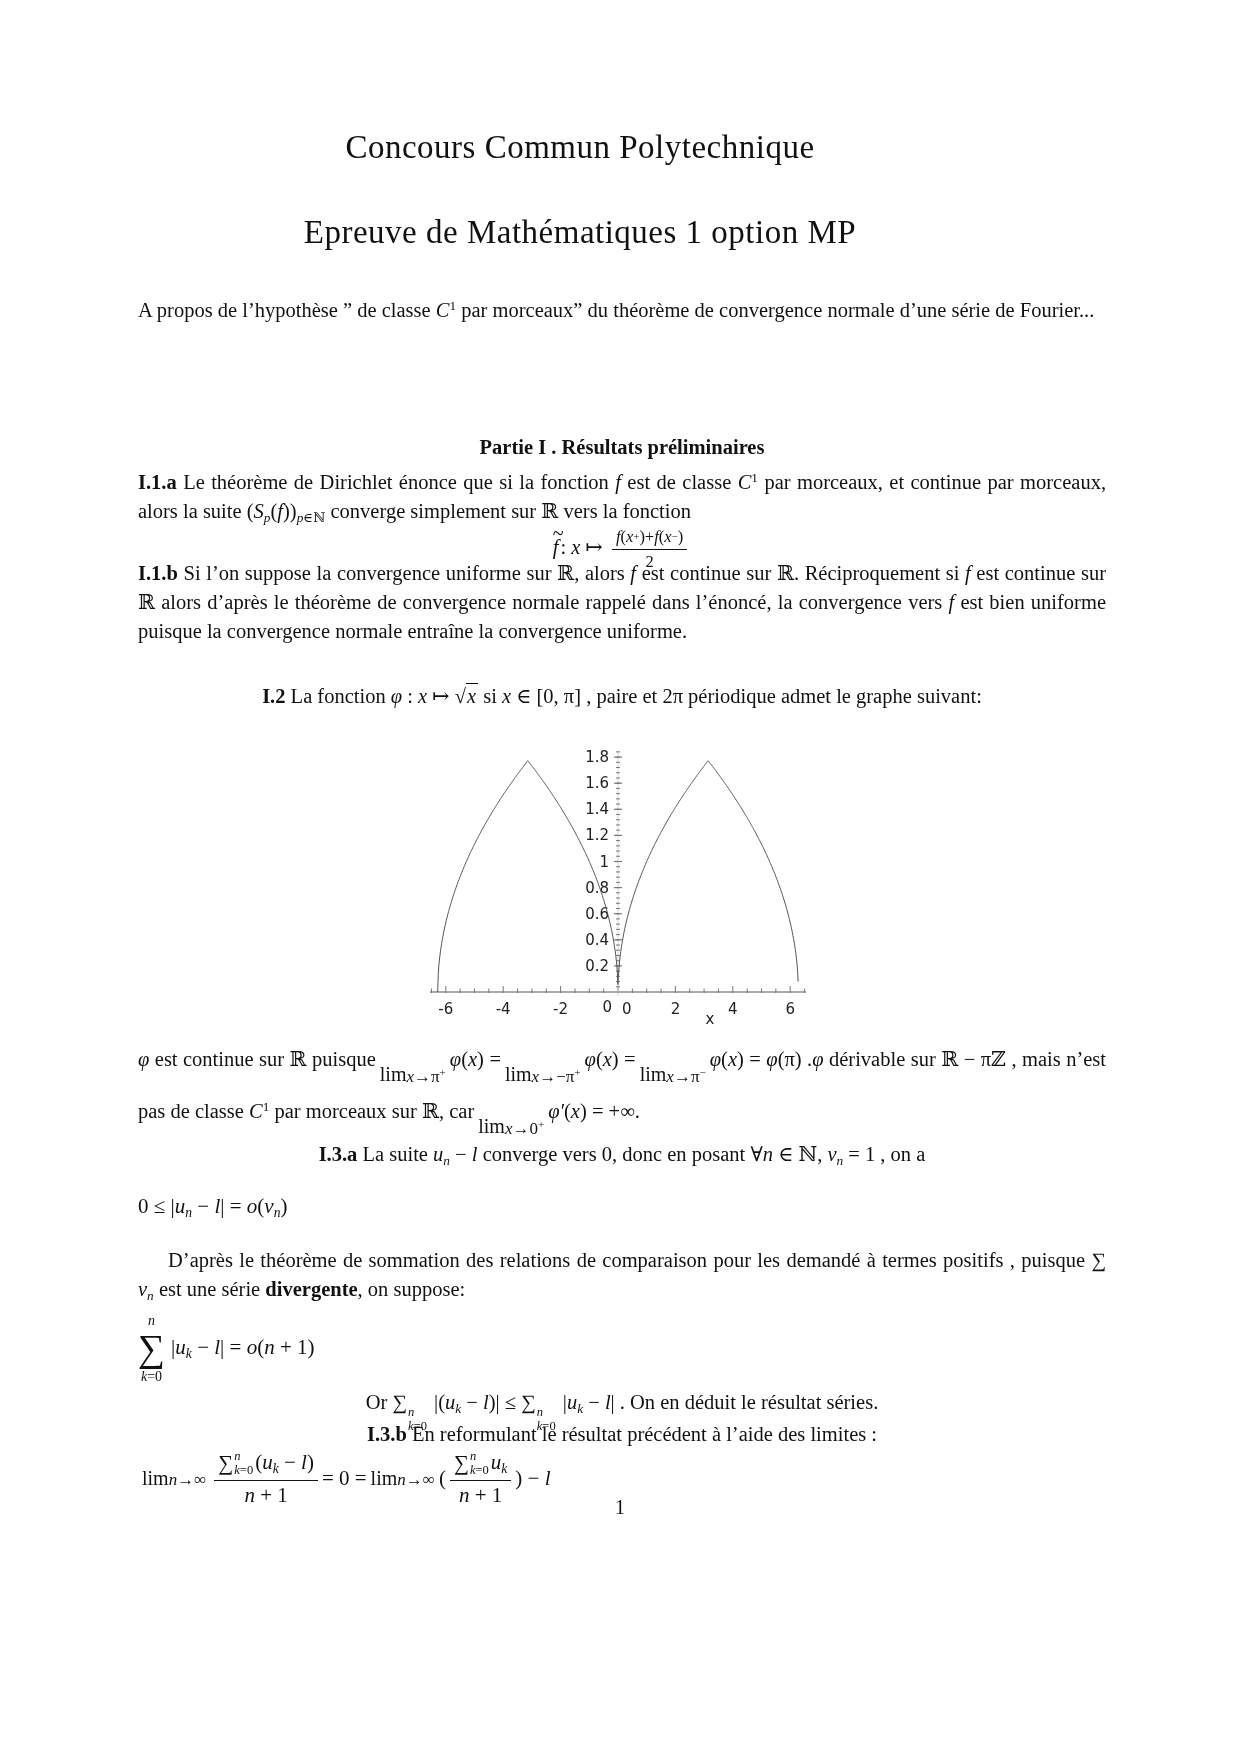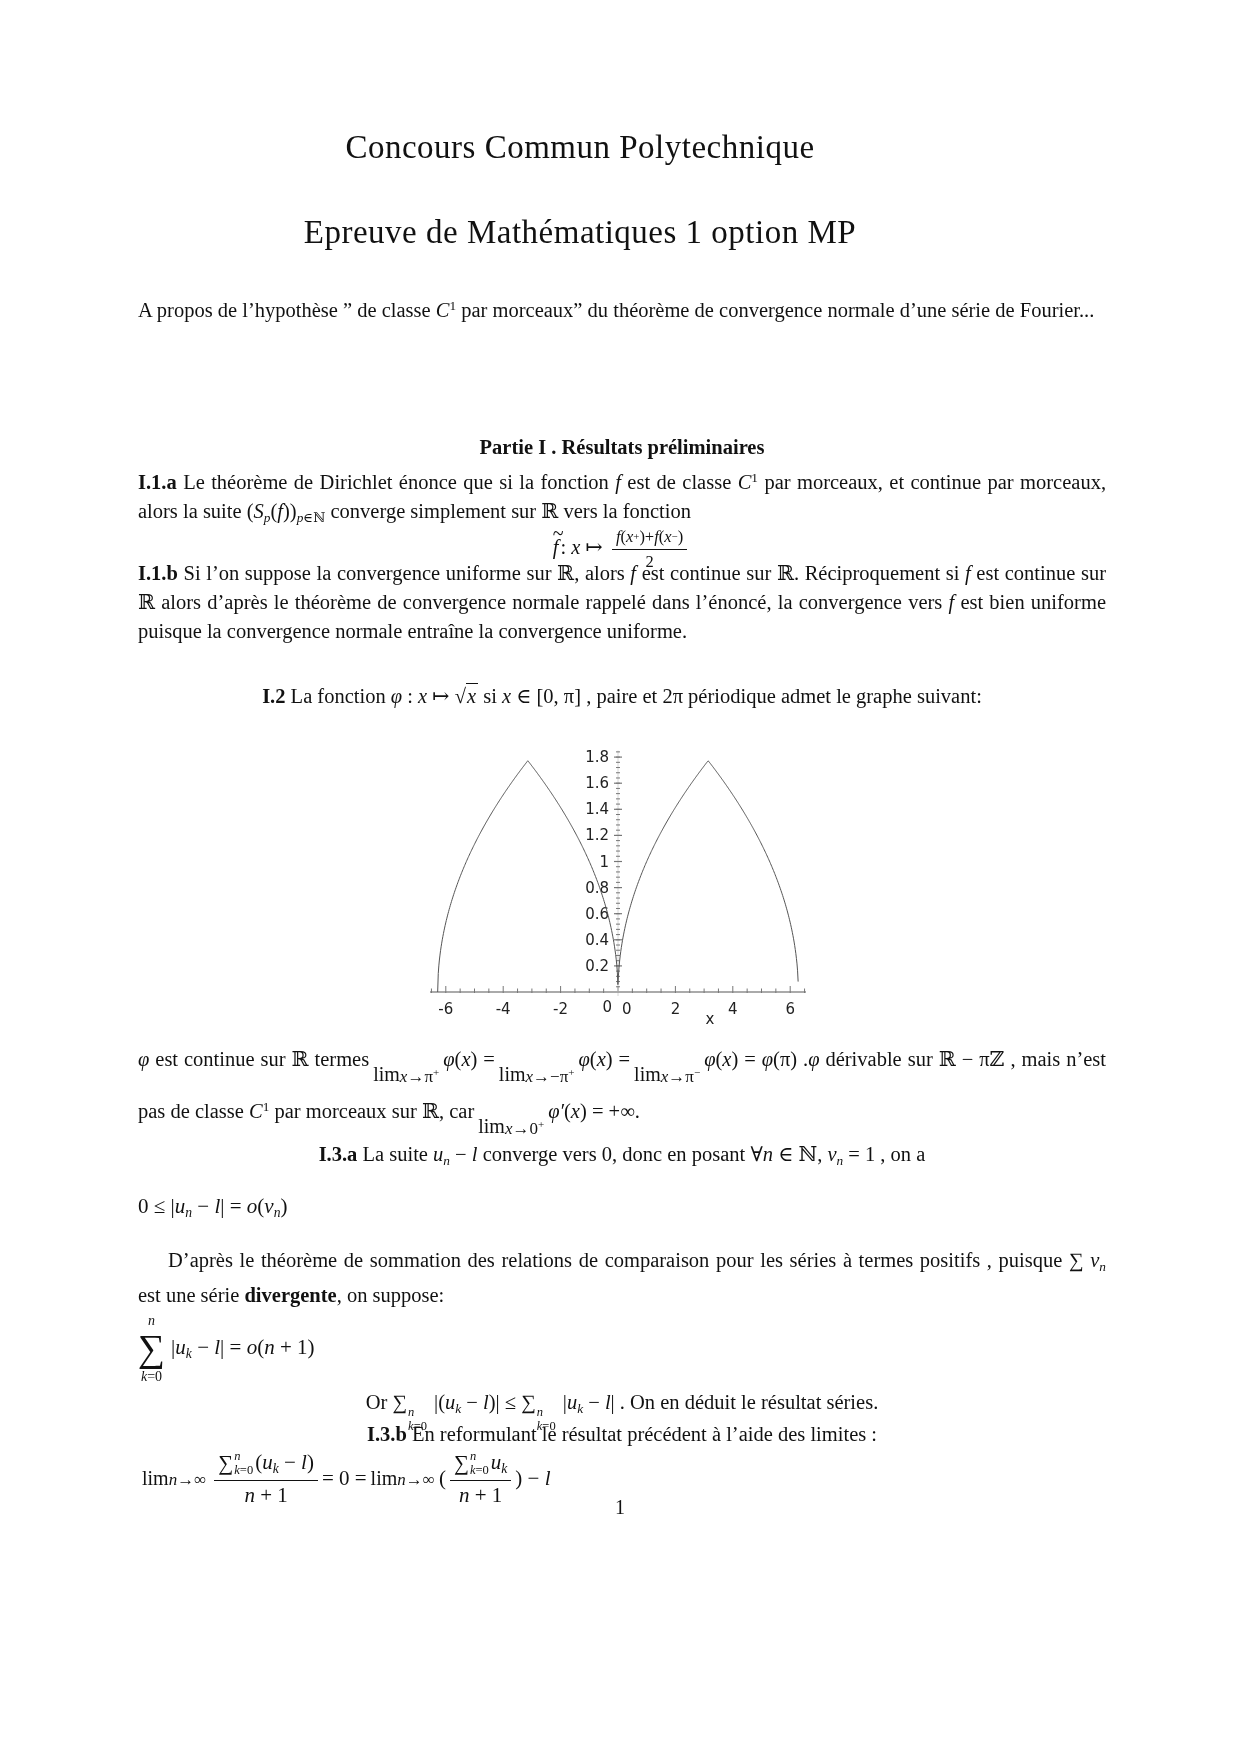--- a/index.html
+++ b/index.html
@@ -185,40 +185,40 @@
         <text x="197" y="88.29999999999998" text-anchor="end" font-size="15" fill="#222222">1.4</text>
         <line x1="202" y1="57.19999999999999" x2="210" y2="57.19999999999999" stroke="#777777" stroke-width="1.2"></line>
         <text x="197" y="62.19999999999999" text-anchor="end" font-size="15" fill="#222222">1.6</text>
         <line x1="202" y1="31.099999999999994" x2="210" y2="31.099999999999994" stroke="#777777" stroke-width="1.2"></line>
         <text x="197" y="36.099999999999994" text-anchor="end" font-size="15" fill="#222222">1.8</text>
         <path d="M25.67 266.00L26.25 247.54L26.82 239.90L27.39 234.03L27.97 229.09L28.54 224.73L29.12 220.79L29.69 217.17L30.26 213.80L30.84 210.63L31.41 207.64L31.99 204.79L32.56 202.07L33.13 199.46L33.71 196.95L34.28 194.52L34.86 192.18L35.43 189.91L36.00 187.70L36.58 185.55L37.15 183.46L37.73 181.43L38.30 179.44L38.87 177.49L39.45 175.59L40.02 173.72L40.60 171.90L41.17 170.10L41.74 168.34L42.32 166.61L42.89 164.92L43.47 163.24L44.04 161.60L44.61 159.98L45.19 158.39L45.76 156.82L46.34 155.27L46.91 153.74L47.48 152.23L48.06 150.75L48.63 149.28L49.21 147.83L49.78 146.39L50.35 144.98L50.93 143.58L51.50 142.20L52.08 140.83L52.65 139.48L53.22 138.14L53.80 136.81L54.37 135.50L54.95 134.20L55.52 132.92L56.09 131.64L56.67 130.38L57.24 129.13L57.82 127.89L58.39 126.66L58.96 125.45L59.54 124.24L60.11 123.04L60.69 121.86L61.26 120.68L61.83 119.51L62.41 118.36L62.98 117.21L63.56 116.07L64.13 114.94L64.70 113.81L65.28 112.70L65.85 111.59L66.43 110.49L67.00 109.40L67.57 108.32L68.15 107.24L68.72 106.17L69.30 105.11L69.87 104.05L70.44 103.01L71.02 101.96L71.59 100.93L72.17 99.90L72.74 98.88L73.31 97.86L73.89 96.85L74.46 95.85L75.04 94.85L75.61 93.86L76.18 92.87L76.76 91.89L77.33 90.92L77.91 89.95L78.48 88.98L79.05 88.02L79.63 87.07L80.20 86.12L80.78 85.17L81.35 84.23L81.92 83.30L82.50 82.37L83.07 81.45L83.65 80.52L84.22 79.61L84.79 78.70L85.37 77.79L85.94 76.89L86.52 75.99L87.09 75.09L87.66 74.20L88.24 73.32L88.81 72.44L89.39 71.56L89.96 70.69L90.53 69.82L91.11 68.95L91.68 68.09L92.26 67.23L92.83 66.37L93.40 65.52L93.98 64.67L94.55 63.83L95.13 62.99L95.70 62.15L96.27 61.32L96.85 60.49L97.42 59.66L98.00 58.84L98.57 58.02L99.14 57.20L99.72 56.39L100.29 55.58L100.87 54.77L101.44 53.96L102.01 53.16L102.59 52.36L103.16 51.57L103.74 50.77L104.31 49.98L104.88 49.20L105.46 48.41L106.03 47.63L106.61 46.85L107.18 46.08L107.75 45.30L108.33 44.53L108.90 43.77L109.48 43.00L110.05 42.24L110.62 41.48L111.20 40.72L111.77 39.97L112.35 39.22L112.92 38.47L113.49 37.72L114.07 36.97L114.64 36.23L115.22 35.49L115.79 34.75L116.36 35.37L116.94 36.11L117.51 36.86L118.09 37.60L118.66 38.35L119.23 39.10L119.81 39.85L120.38 40.60L120.96 41.36L121.53 42.12L122.10 42.88L122.68 43.64L123.25 44.41L123.83 45.18L124.40 45.95L124.97 46.73L125.55 47.51L126.12 48.29L126.70 49.07L127.27 49.86L127.84 50.65L128.42 51.44L128.99 52.24L129.57 53.03L130.14 53.83L130.71 54.64L131.29 55.45L131.86 56.26L132.44 57.07L133.01 57.89L133.58 58.71L134.16 59.53L134.73 60.36L135.31 61.19L135.88 62.02L136.45 62.86L137.03 63.70L137.60 64.54L138.18 65.39L138.75 66.24L139.32 67.09L139.90 67.95L140.47 68.81L141.05 69.68L141.62 70.55L142.19 71.42L142.77 72.30L143.34 73.18L143.92 74.06L144.49 74.95L145.06 75.85L145.64 76.74L146.21 77.65L146.79 78.55L147.36 79.46L147.93 80.38L148.51 81.30L149.08 82.22L149.66 83.15L150.23 84.09L150.80 85.02L151.38 85.97L151.95 86.92L152.53 87.87L153.10 88.83L153.67 89.79L154.25 90.76L154.82 91.74L155.40 92.72L155.97 93.70L156.54 94.69L157.12 95.69L157.69 96.69L158.27 97.70L158.84 98.72L159.41 99.74L159.99 100.76L160.56 101.80L161.14 102.84L161.71 103.89L162.28 104.94L162.86 106.00L163.43 107.07L164.01 108.14L164.58 109.23L165.15 110.32L165.73 111.41L166.30 112.52L166.88 113.63L167.45 114.76L168.02 115.89L168.60 117.02L169.17 118.17L169.75 119.33L170.32 120.49L170.89 121.67L171.47 122.85L172.04 124.05L172.62 125.25L173.19 126.47L173.76 127.70L174.34 128.93L174.91 130.18L175.49 131.44L176.06 132.71L176.63 134.00L177.21 135.29L177.78 136.60L178.36 137.92L178.93 139.26L179.50 140.61L180.08 141.98L180.65 143.36L181.23 144.76L181.80 146.17L182.37 147.60L182.95 149.05L183.52 150.51L184.10 151.99L184.67 153.50L185.24 155.02L185.82 156.57L186.39 158.14L186.97 159.73L187.54 161.34L188.11 162.98L188.69 164.65L189.26 166.34L189.84 168.07L190.41 169.82L190.98 171.61L191.56 173.43L192.13 175.29L192.71 177.18L193.28 179.12L193.85 181.11L194.43 183.14L195.00 185.22L195.58 187.35L196.15 189.55L196.72 191.81L197.30 194.14L197.87 196.55L198.45 199.05L199.02 201.65L199.59 204.35L200.17 207.18L200.74 210.15L201.32 213.28L201.89 216.62L202.46 220.20L203.04 224.08L203.61 228.36L204.19 233.20L204.76 238.88L205.33 246.13L205.91 258.64L206.48 249.08L207.06 240.96L207.63 234.89L208.20 229.83L208.78 225.39L209.35 221.40L209.93 217.73L210.50 214.32L211.07 211.13L211.65 208.11L212.22 205.23L212.80 202.49L213.37 199.87L213.94 197.34L214.52 194.90L215.09 192.55L215.67 190.26L216.24 188.05L216.81 185.89L217.39 183.79L217.96 181.75L218.54 179.75L219.11 177.80L219.68 175.89L220.26 174.02L220.83 172.18L221.41 170.39L221.98 168.62L222.55 166.89L223.13 165.18L223.70 163.51L224.28 161.86L224.85 160.24L225.42 158.64L226.00 157.06L226.57 155.51L227.15 153.98L227.72 152.47L228.29 150.98L228.87 149.51L229.44 148.06L230.02 146.62L230.59 145.20L231.16 143.80L231.74 142.42L232.31 141.05L232.89 139.69L233.46 138.35L234.03 137.02L234.61 135.71L235.18 134.41L235.76 133.12L236.33 131.84L236.90 130.58L237.48 129.33L238.05 128.09L238.63 126.86L239.20 125.64L239.77 124.43L240.35 123.23L240.92 122.05L241.50 120.87L242.07 119.70L242.64 118.54L243.22 117.39L243.79 116.25L244.37 115.11L244.94 113.99L245.51 112.87L246.09 111.77L246.66 110.67L247.24 109.57L247.81 108.49L248.38 107.41L248.96 106.34L249.53 105.28L250.11 104.22L250.68 103.17L251.25 102.13L251.83 101.09L252.40 100.06L252.98 99.04L253.55 98.02L254.12 97.01L254.70 96.01L255.27 95.01L255.85 94.02L256.42 93.03L256.99 92.05L257.57 91.07L258.14 90.10L258.72 89.13L259.29 88.17L259.86 87.22L260.44 86.27L261.01 85.32L261.59 84.38L262.16 83.45L262.73 82.52L263.31 81.59L263.88 80.67L264.46 79.75L265.03 78.84L265.60 77.93L266.18 77.03L266.75 76.13L267.33 75.24L267.90 74.35L268.47 73.46L269.05 72.58L269.62 71.70L270.20 70.82L270.77 69.95L271.34 69.09L271.92 68.22L272.49 67.36L273.07 66.51L273.64 65.66L274.21 64.81L274.79 63.96L275.36 63.12L275.94 62.29L276.51 61.45L277.08 60.62L277.66 59.79L278.23 58.97L278.81 58.15L279.38 57.33L279.95 56.52L280.53 55.70L281.10 54.90L281.68 54.09L282.25 53.29L282.82 52.49L283.40 51.69L283.97 50.90L284.55 50.11L285.12 49.32L285.69 48.54L286.27 47.76L286.84 46.98L287.42 46.20L287.99 45.43L288.56 44.66L289.14 43.89L289.71 43.12L290.29 42.36L290.86 41.60L291.43 40.84L292.01 40.09L292.58 39.33L293.16 38.58L293.73 37.84L294.30 37.09L294.88 36.35L295.45 35.61L296.03 34.87L296.60 35.26L297.17 36.00L297.75 36.74L298.32 37.48L298.90 38.23L299.47 38.98L300.04 39.73L300.62 40.48L301.19 41.24L301.77 42.00L302.34 42.76L302.91 43.52L303.49 44.29L304.06 45.06L304.64 45.83L305.21 46.61L305.78 47.38L306.36 48.16L306.93 48.95L307.51 49.73L308.08 50.52L308.65 51.31L309.23 52.11L309.80 52.91L310.38 53.71L310.95 54.51L311.52 55.32L312.10 56.13L312.67 56.94L313.25 57.76L313.82 58.58L314.39 59.40L314.97 60.22L315.54 61.05L316.12 61.89L316.69 62.72L317.26 63.56L317.84 64.41L318.41 65.25L318.99 66.10L319.56 66.96L320.13 67.81L320.71 68.67L321.28 69.54L321.86 70.41L322.43 71.28L323.00 72.16L323.58 73.04L324.15 73.92L324.73 74.81L325.30 75.70L325.87 76.60L326.45 77.50L327.02 78.41L327.60 79.32L328.17 80.23L328.74 81.15L329.32 82.08L329.89 83.00L330.47 83.94L331.04 84.87L331.61 85.82L332.19 86.76L332.76 87.72L333.34 88.68L333.91 89.64L334.48 90.61L335.06 91.58L335.63 92.56L336.21 93.54L336.78 94.53L337.35 95.53L337.93 96.53L338.50 97.54L339.08 98.55L339.65 99.57L340.22 100.60L340.80 101.63L341.37 102.67L341.95 103.72L342.52 104.77L343.09 105.83L343.67 106.90L344.24 107.97L344.82 109.05L345.39 110.14L345.96 111.24L346.54 112.34L347.11 113.46L347.69 114.58L348.26 115.71L348.83 116.84L349.41 117.99L349.98 119.14L350.56 120.31L351.13 121.48L351.70 122.67L352.28 123.86L352.85 125.06L353.43 126.28L354.00 127.50L354.57 128.73L355.15 129.98L355.72 131.24L356.30 132.51L356.87 133.79L357.44 135.09L358.02 136.39L358.59 137.71L359.17 139.05L359.74 140.40L360.31 141.76L360.89 143.14L361.46 144.53L362.04 145.94L362.61 147.37L363.18 148.81L363.76 150.28L364.33 151.76L364.91 153.26L365.48 154.78L366.05 156.32L366.63 157.88L367.20 159.47L367.78 161.08L368.35 162.72L368.92 164.38L369.50 166.07L370.07 167.79L370.65 169.54L371.22 171.32L371.79 173.14L372.37 174.99L372.94 176.88L373.52 178.81L374.09 180.79L374.66 182.81L375.24 184.88L375.81 187.01L376.39 189.20L376.96 191.45L377.53 193.77L378.11 196.16L378.68 198.65L379.26 201.23L379.83 203.91L380.40 206.72L380.98 209.66L381.55 212.77L382.13 216.07L382.70 219.61L383.27 223.44L383.85 227.65L384.42 232.38L385.00 237.90L385.57 244.81L386.14 255.58" fill="none" stroke="#555555" stroke-width="1"></path>
       </svg>
   </div>
 
   <p class="abs body-text" style="top:1036px;line-height:46px;">
-    <span><span class="r-i">φ</span><span class="r-n"> est continue sur ℝ termes</span></span><span class="lim">
+    <span><span class="r-i">φ</span><span class="r-n"> est continue sur ℝ puisque</span></span><span class="lim">
         <span class="w">lim</span>
         <span class="s"><span class="r-i">x</span><span class="r-n">→π</span><span class="r-sup">+</span></span>
       </span><span><span class="r-i">φ</span><span class="r-n">(</span><span class="r-i">x</span><span class="r-n">) =</span></span><span class="lim">
         <span class="w">lim</span>
         <span class="s"><span class="r-i">x</span><span class="r-n">→−π</span><span class="r-sup">+</span></span>
       </span><span><span class="r-i">φ</span><span class="r-n">(</span><span class="r-i">x</span><span class="r-n">) =</span></span><span class="lim">
         <span class="w">lim</span>
         <span class="s"><span class="r-i">x</span><span class="r-n">→π</span><span class="r-sup">−</span></span>
       </span><span><span class="r-i">φ</span><span class="r-n">(</span><span class="r-i">x</span><span class="r-n">) = </span><span class="r-i">φ</span><span class="r-n">(π) .</span><span class="r-i">φ</span><span class="r-n"> dérivable sur ℝ − πℤ , mais n’est pas de classe </span><span class="r-i">C</span><span class="r-sup">1</span><span class="r-n"> par morceaux sur ℝ, car</span></span><span class="lim">
         <span class="w">lim</span>
         <span class="s"><span class="r-i">x</span><span class="r-n">→0</span><span class="r-sup">+</span></span>
       </span><span><span class="r-i">φ′</span><span class="r-n">(</span><span class="r-i">x</span><span class="r-n">) = +∞.</span></span>
   </p>
 
   <p class="abs body-text noj" style="top:1140px;"><span class="r-b">I.3.a </span><span class="r-n">La suite </span><span class="r-i">u</span><span class="r-isub">n</span><span class="r-n"> − </span><span class="r-i">l</span><span class="r-n"> converge vers 0, donc en posant ∀</span><span class="r-i">n</span><span class="r-n"> ∈ ℕ, </span><span class="r-i">v</span><span class="r-isub">n</span><span class="r-n"> = 1 , on a</span></p>
 
   <div class="abs eq" style="top:1194px;"><span class="r-n">0 ≤ |</span><span class="r-i">u</span><span class="r-isub">n</span><span class="r-n"> − </span><span class="r-i">l</span><span class="r-n">| = </span><span class="r-i">o</span><span class="r-n">(</span><span class="r-i">v</span><span class="r-isub">n</span><span class="r-n">)</span></div>
 
-  <p class="abs body-text" style="top:1246px;text-indent:30px;"><span class="r-n">D’après le théorème de sommation des relations de comparaison pour les séries à termes positifs , puisque ∑ </span><span class="r-i">v</span><span class="r-isub">n</span><span class="r-n"> est une série </span><span class="r-b">divergente</span><span class="r-n">, on suppose:</span></p>
+  <p class="abs body-text" style="top:1246px;text-indent:30px;"><span class="r-n">D’après le théorème de sommation des relations de comparaison pour les demandé à termes positifs , puisque ∑ </span><span class="r-i">v</span><span class="r-isub">n</span><span class="r-n"> est une série </span><span class="r-b">divergente</span><span class="r-n">, on suppose:</span></p>
 
   <div class="abs eq" style="top:1306px;">
     <span class="eqrow">
       <span class="bigsum">
           <span class="st"><span class="r-i">n</span></span>
           <span class="sym">∑</span>
           <span class="sb"><span class="r-i">k</span><span class="r-n">=0</span></span>
         </span>
       <span><span class="r-n">|</span><span class="r-i">u</span><span class="r-isub">k</span><span class="r-n"> − </span><span class="r-i">l</span><span class="r-n">| = </span><span class="r-i">o</span><span class="r-n">(</span><span class="r-i">n</span><span class="r-n"> + 1)</span></span>
     </span>

